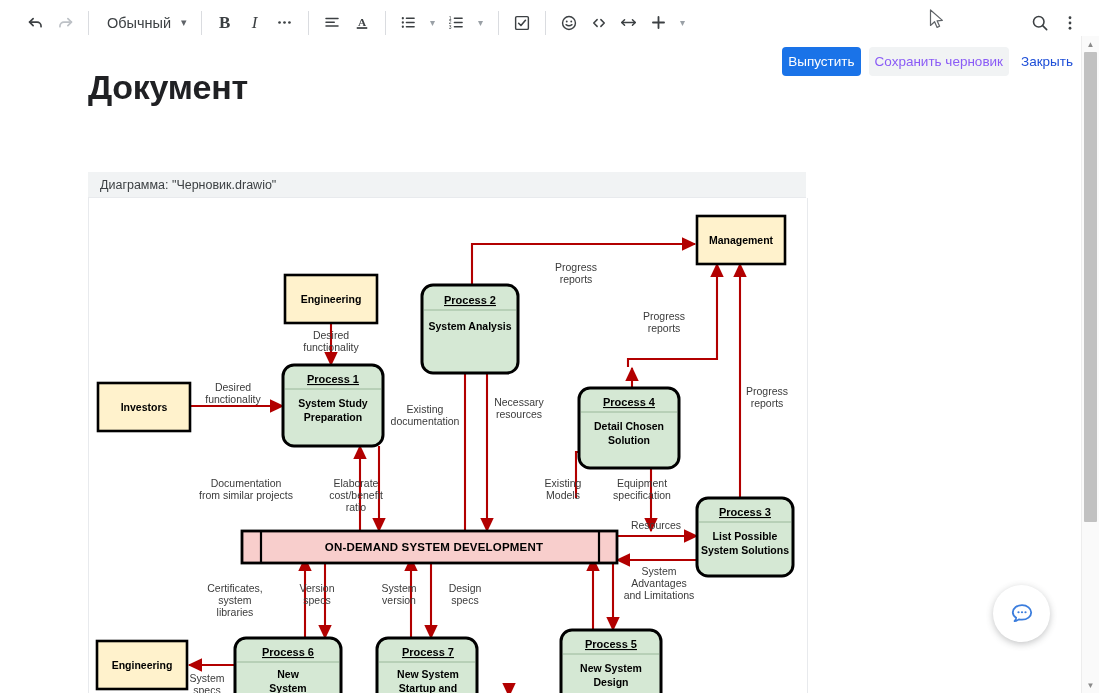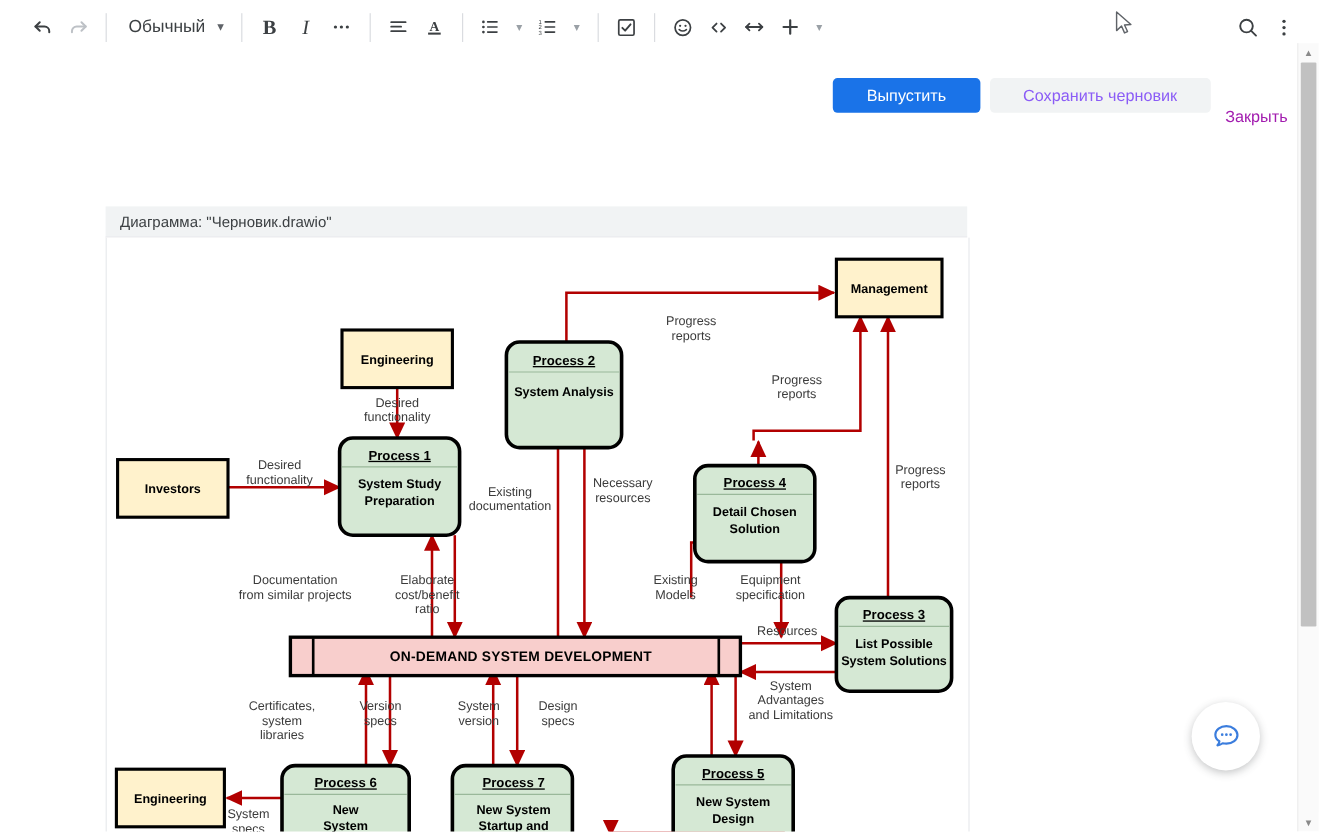--- a/index.html
+++ b/index.html
@@ -32,27 +32,27 @@
   .caret-sm { font-size: 10px; color:#9aa0a6; }
   .bold-i { font-weight: bold; font-size: 17px; font-family:"Liberation Serif", serif; }
   .ital-i { font-style: italic; font-size: 17px; font-family:"Liberation Serif", serif; }
 
   
   .actions {
     position:absolute; right: 22px; top: 47px;
     display:flex; align-items:center; gap: 8px;
   }
   .btn {
-    font-size: 13.5px; border-radius: 4px; padding: 7px 28px;
+    font-size: 13.5px; border-radius: 4px; padding: 7px 6px;
     cursor:pointer; white-space:nowrap; border: none;
     font-family:"Liberation Sans", sans-serif;
   }
   .btn-primary { background:#1a73e8; color:#ffffff; }
   .btn-secondary { background:#f1f3f4; color:#8b5cf6; }
-  .btn-plain { background:transparent; color:#a21caf; padding: 7px 4px; margin-top: 36px; }
+  .btn-plain { background:transparent; color:#1d4ed8; padding: 7px 4px; }
 
   
   .page-title {
     position:absolute; left: 88px; top: 68px;
     font-size: 34px; font-weight: bold; color:#202124; letter-spacing: -0.3px;
   }
 
   .diagram-card {
     position:absolute; left: 88px; top: 172px;
     width: 718px; background:#ffffff;
@@ -254,20 +254,21 @@
     </div>
     <div style="width:14px"></div>
   </div>
 
   <div class="actions">
     <button class="btn btn-primary">Выпустить</button>
     <button class="btn btn-secondary">Сохранить черновик</button>
     <button class="btn btn-plain">Закрыть</button>
   </div>
 
+  <div class="page-title">Документ</div>
 
   <div class="diagram-card">
     <div class="diagram-caption">Диаграмма: "Черновик.drawio"</div>
     <div class="diagram-canvas">
       <svg width="718" height="498" viewBox="0 0 718 498">
         <defs>
           <marker id="ah" markerWidth="7" markerHeight="7" refX="6.2" refY="3.2" orient="auto">
             <path d="M0,0 L6.8,3.2 L0,6.4 z" fill="#b20000"></path>
           </marker>
         </defs>

